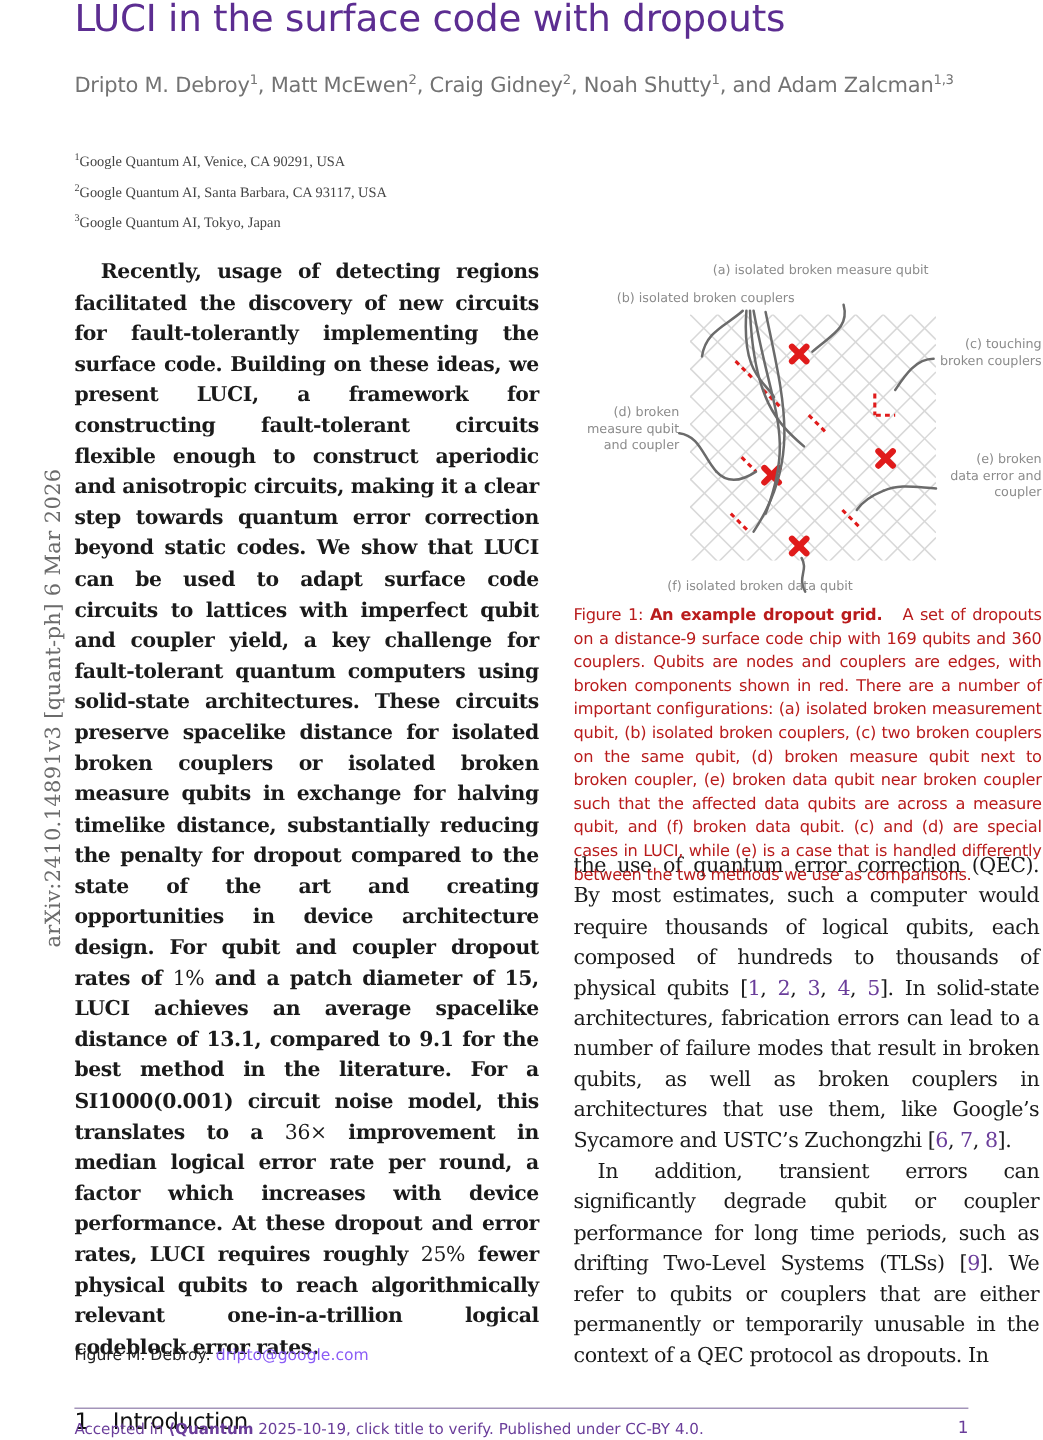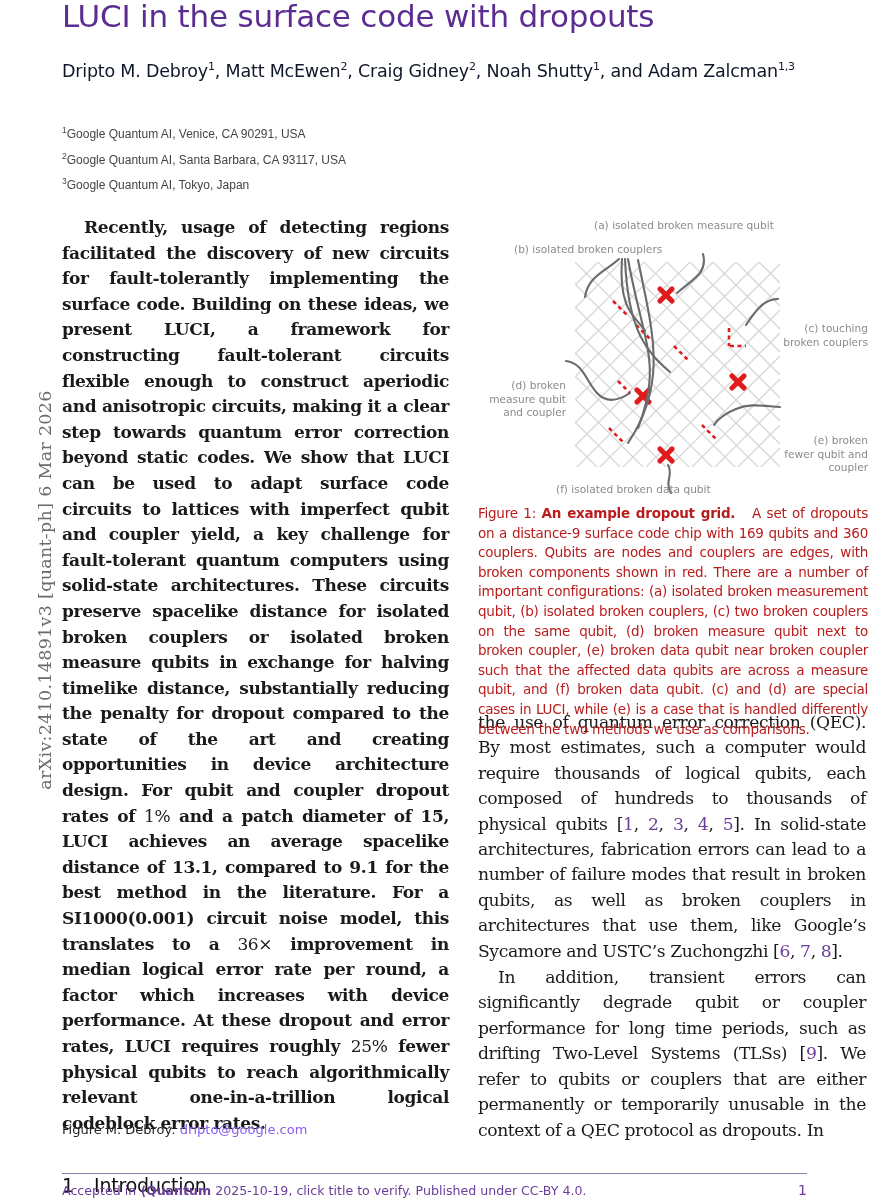--- a/index.html
+++ b/index.html
@@ -53,31 +53,31 @@
     line-height: 40px;
   }
 
   #authors {
     position: absolute;
     left: 62px;
     top: 60px;
     width: 800px;
     font-family: "DejaVu Sans", "Liberation Sans", sans-serif;
     font-size: 17.5px;
-    color: #0f172a;
+    color: #737373;
     letter-spacing: -0.2px;
   }
   #authors sup { font-size: 11px; vertical-align: super; }
 
   #affiliations {
     position: absolute;
     left: 62px;
     top: 120px;
     width: 480px;
-    font-family: Liberation Sans, sans-serif;
+    font-family: Liberation Serif, serif;
     font-size: 12px;
     color: #444444;
     line-height: 21.5px;
   }
   #affiliations sup { font-size: 8.5px; vertical-align: super; }
 
   
   .col {
     position: absolute;
     top: 215px;
@@ -152,21 +152,21 @@
   }
   .fig-label {
     position: absolute;
     font-family: "DejaVu Sans", "Liberation Sans", sans-serif;
     font-size: 10.6px;
     color: #8b8b8b;
     line-height: 13.5px;
     white-space: nowrap;
   }
   .fig-label.ctr { }
-  .fig-label.rt  { text-align: right; margin-top: 41px; }
+  .fig-label.rt  { text-align: right; }
 
   #caption {
     font-family: "DejaVu Sans", "Liberation Sans", sans-serif;
     font-size: 13.5px;
     line-height: 19.6px;
     color: #b91c1c;
     text-align: justify;
     letter-spacing: -0.25px;
     margin-top: 6px;
     hyphens: auto;
@@ -347,23 +347,23 @@
         <span>(c) touching</span><br>
         <span>broken couplers</span>
       </div>
 
       <div class="fig-label rt" style="left:-12px; top:125px; width:100px;">
         <span>(d) broken</span><br>
         <span>measure qubit</span><br>
         <span>and coupler</span>
       </div>
 
-      <div class="fig-label rt" style="left:287px; top:180px; width:103px;">
+      <div class="fig-label rt" style="left:287px; top:164px; width:103px;">
         <span>(e) broken</span><br>
-        <span>fewer qubit and</span><br>
+        <span>data error and</span><br>
         <span>coupler</span>
       </div>
 
       <div class="fig-label ctr" style="left:78px; top:270px; width:230px;">(f) isolated broken data qubit</div>
     </div>
 
     <div id="caption">
       <span>Figure 1:</span>
       <span class="capbold">An example dropout grid.</span>
       &nbsp;&nbsp;<span>A set of dropouts on a distance-9 surface code chip with 169 qubits and 360 couplers. Qubits are nodes and couplers are edges, with broken components shown in red. There are a number of important configurations: (a) isolated broken measurement qubit, (b) isolated broken couplers, (c) two broken couplers on the same qubit, (d) broken measure qubit next to broken coupler, (e) broken data qubit near broken coupler such that the affected data qubits are across a measure qubit, and (f) broken data qubit. (c) and (d) are special cases in LUCI, while (e) is a case that is handled differently between the two methods we use as comparisons.</span>

